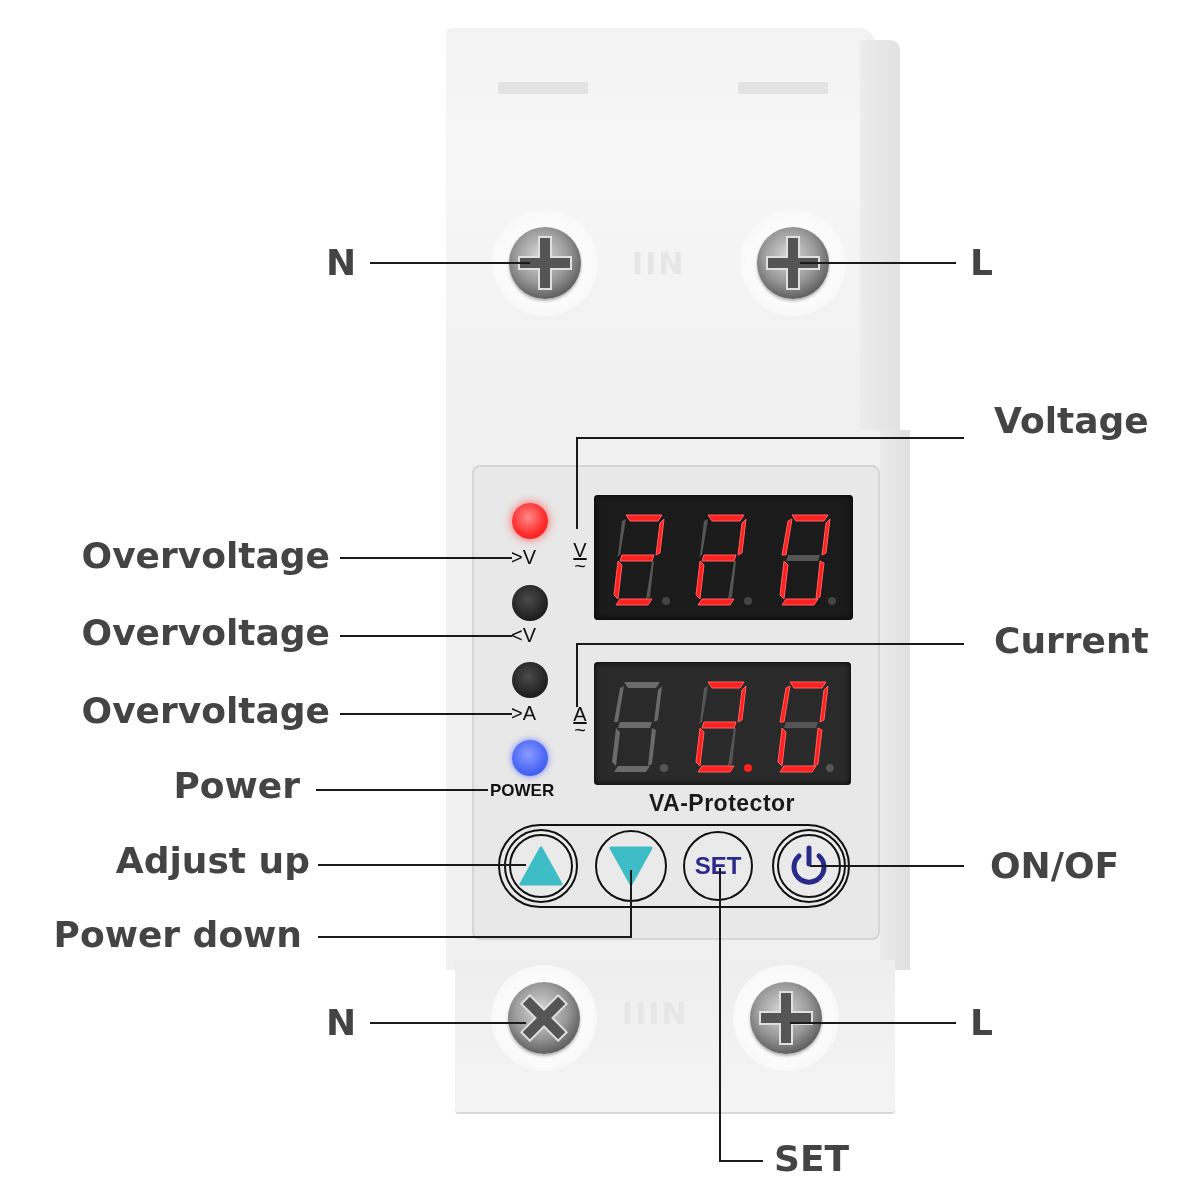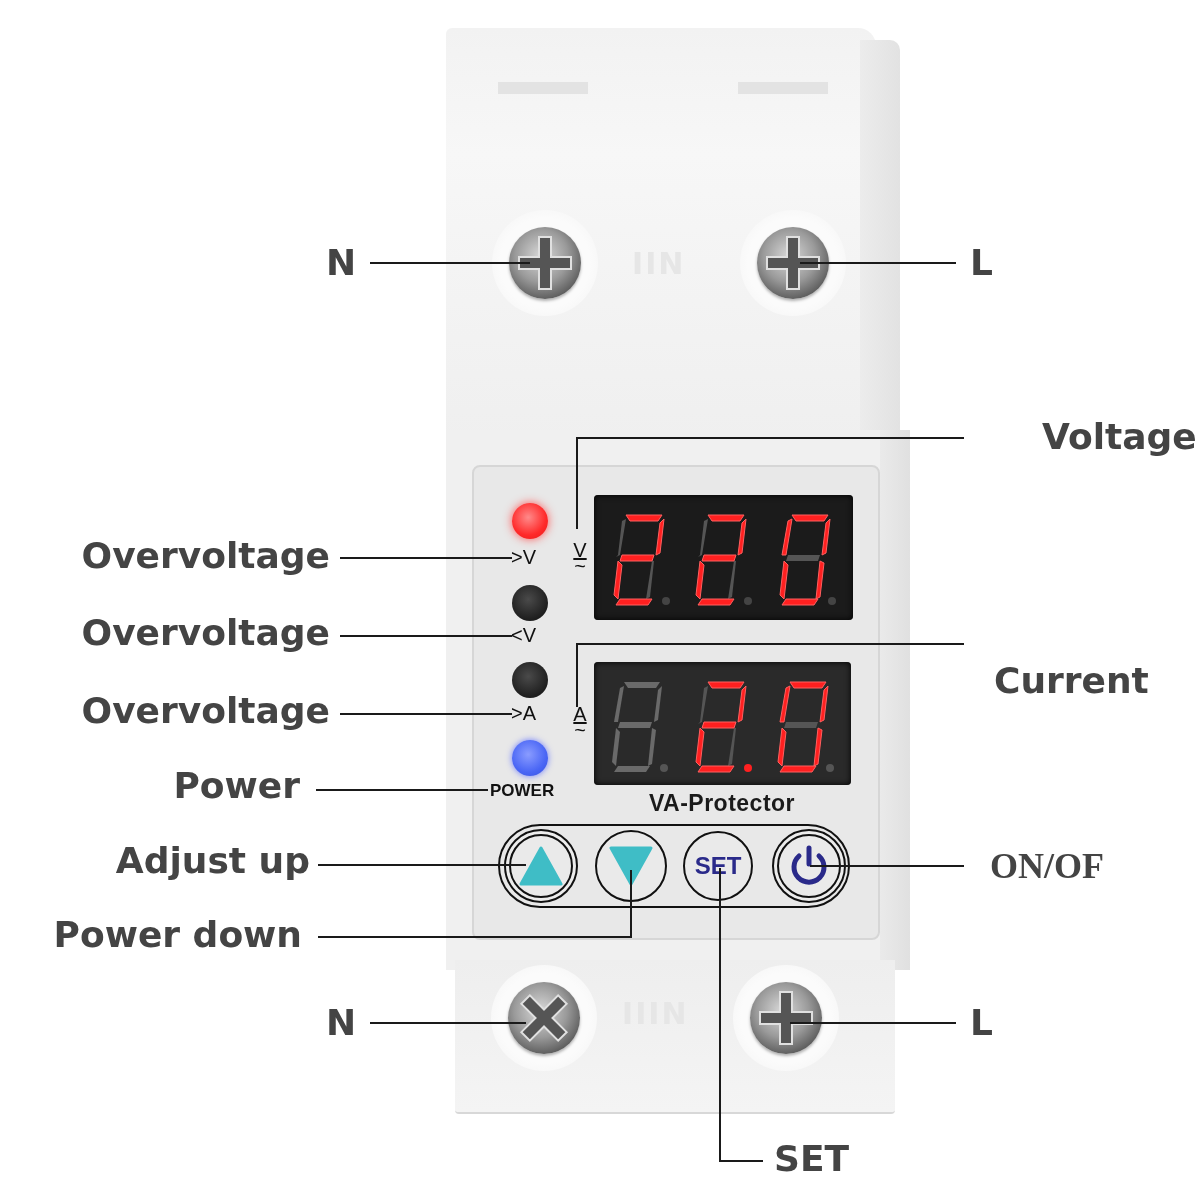--- a/index.html
+++ b/index.html
@@ -257,24 +257,24 @@
 <div class="abs line" style="left:810px; top:865px; width:154px; height:2px;"></div>
 
 <div class="abs line" style="left:370px; top:1022px; width:156px; height:2px;"></div>
 <div class="abs line" style="left:790px; top:1022px; width:166px; height:2px;"></div>
 
 <div class="abs line" style="left:719px; top:868px; width:2px; height:294px;"></div>
 <div class="abs line" style="left:719px; top:1160px; width:44px; height:2px;"></div>
 
 <div class="abs callout" style="left:326px; top:242px;">N</div>
 <div class="abs callout" style="left:970px; top:242px;">L</div>
-<div class="abs callout" style="left:994px; top:416px;margin-left:48px;">Voltage</div>
+<div class="abs callout" style="left:994px; top:400px;">Voltage</div>
 <div class="abs callout callout-r" style="left:40px; top:535px; width:290px;text-align:right;">Overvoltage</div>
 <div class="abs callout callout-r" style="left:40px; top:612px; width:290px;">Overvoltage</div>
-<div class="abs callout" style="left:994px; top:620px;margin-top:40px;">Current</div>
+<div class="abs callout" style="left:994px; top:620px;">Current</div>
 <div class="abs callout callout-r" style="left:40px; top:690px; width:290px;">Overvoltage</div>
 <div class="abs callout callout-r" style="left:40px; top:765px; width:260px;">Power</div>
 <div class="abs callout callout-r" style="left:48px; top:840px; width:262px;">Adjust up</div>
-<div class="abs callout" style="left:990px; top:845px;font-family:Liberation Serif, serif;">ON/OF</div>
+<div class="abs callout" style="left:990px; top:845px;">ON/OF</div>
 <div class="abs callout callout-r" style="left:40px; top:914px; width:262px;">Power down</div>
 <div class="abs callout" style="left:326px; top:1002px;">N</div>
 <div class="abs callout" style="left:970px; top:1002px;">L</div>
 <div class="abs callout" style="left:774px; top:1138px;">SET</div>
 
 </body></html>

